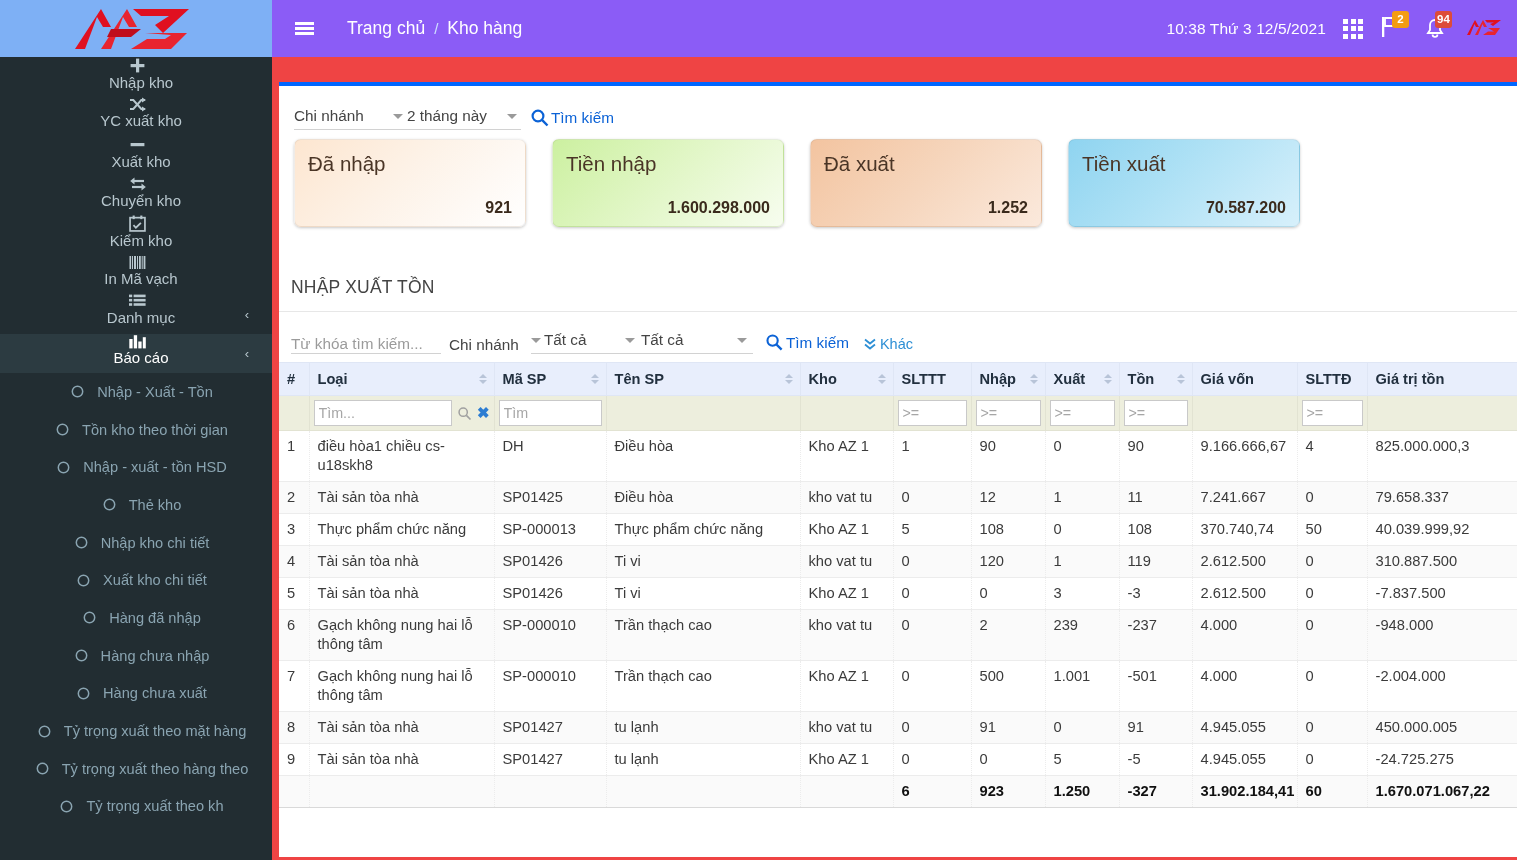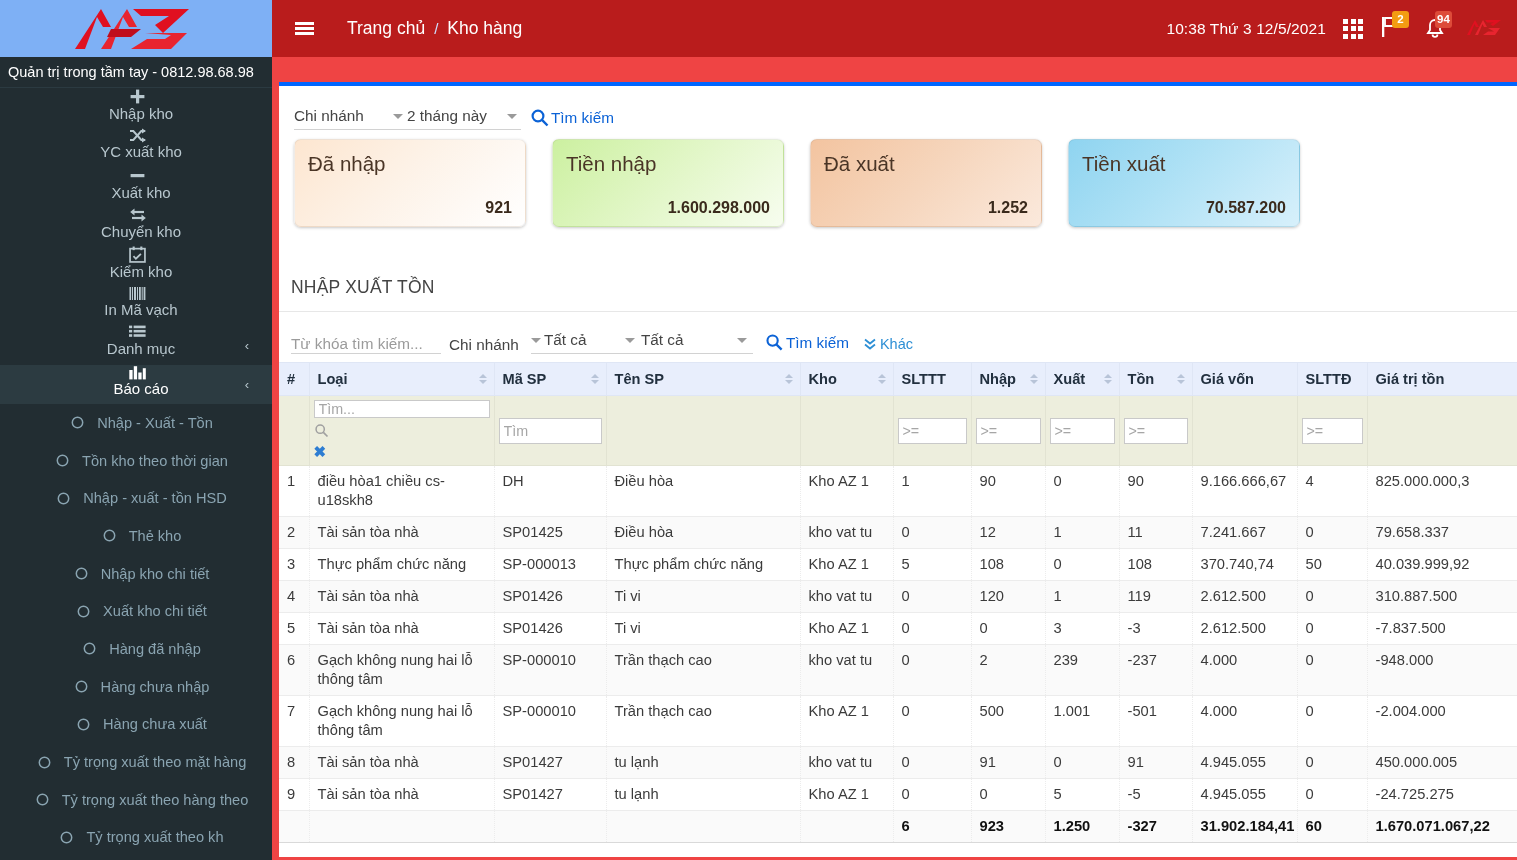--- a/index.html
+++ b/index.html
@@ -60,21 +60,21 @@
   }
   .circ svg { display:block; }
 
   
   .ic svg { display:block; }
 
   
   #header {
     position: absolute; left: 272px; top: 0;
     width: 1245px; height: 57px;
-    background: #b91c1c;
+    background: #8b5cf6;
     display: flex; align-items: center;
     color: #fff;
   }
   .hamburger { margin-left: 16px; width: 32px; height: 30px;
     display:flex; align-items:center; justify-content:center; cursor:pointer;}
   .hamburger span{ display:block; width:19px; height:2.6px; background:#fff; margin:2.3px 0;}
   .breadcrumb { margin-left: 27px; font-size: 17.5px; display:flex; gap:9px; align-items:center; }
   .breadcrumb .sep { color:#cfe0ff; font-size:15px; }
   .bc-link { cursor:pointer; }
   .header-right {
@@ -225,21 +225,21 @@
     border-right:1px solid #e2e3d2;
     border-bottom:1px solid #e2e3d2;
     height: 34px;
   }
   tr.filterrow input {
     width:100%; height:26px; border:1px solid #c9c9c9;
     font-size:14.3px; padding: 0 4px; color:#666;
     font-family:"Liberation Sans",sans-serif; background:#fff;
   }
   tr.filterrow input::placeholder{ color:#a6a6a6; }
-  .fcell-loai { display:flex; align-items:flex-start; gap:5px;flex-direction:column; }
+  .fcell-loai { display:flex; align-items:center; gap:5px; }
   .fcell-loai input { flex:1; }
   .fic { cursor:pointer; display:flex; align-items:center;}
   .xclr { color:#2d7dd2; font-weight:bold; font-size:15px; cursor:pointer; }
 
   tbody.data td {
     font-size:14.7px; color:#3b3b3b;
     padding: 6px 6px 6px 8px;
     border-bottom:1px solid #ececec;
     border-right:1px dotted #ececec;
     vertical-align: top;
@@ -276,21 +276,20 @@
     <div class="logo-box">
       <svg class="logo-svg" width="130" height="44" viewBox="0 0 130 44">
         <polygon points="4,42 30,2 40,20 32,20 26,10 14,42" fill="#e01020"></polygon>
         <polygon points="30,42 56,2 66,20 58,20 52,10 40,42" fill="#e8242f"></polygon>
         <polygon points="62,2 118,2 92,26 84,18 98,9 70,9" fill="#e01020"></polygon>
         <polygon points="74,26 116,26 100,42 60,42 76,32 94,32 100,28" fill="#e8242f"></polygon>
         <polygon points="40,22 70,22 60,30 36,30" fill="#c00d1c"></polygon>
       </svg>
     </div>
 
-    <div class="brand-line">Quản trị trong tầm tay - 0812.98.68.98</div>
 
     <div class="nav-item">
       <span class="ic">
         <svg width="17" height="17" viewBox="0 0 16 16">
             <rect x="6.6" y="1.5" width="3" height="13" fill="#b8c7ce"></rect>
             <rect x="1.5" y="6.6" width="13" height="3" fill="#b8c7ce"></rect>
           </svg>
       </span>
       <span>Nhập kho</span>
     </div>

